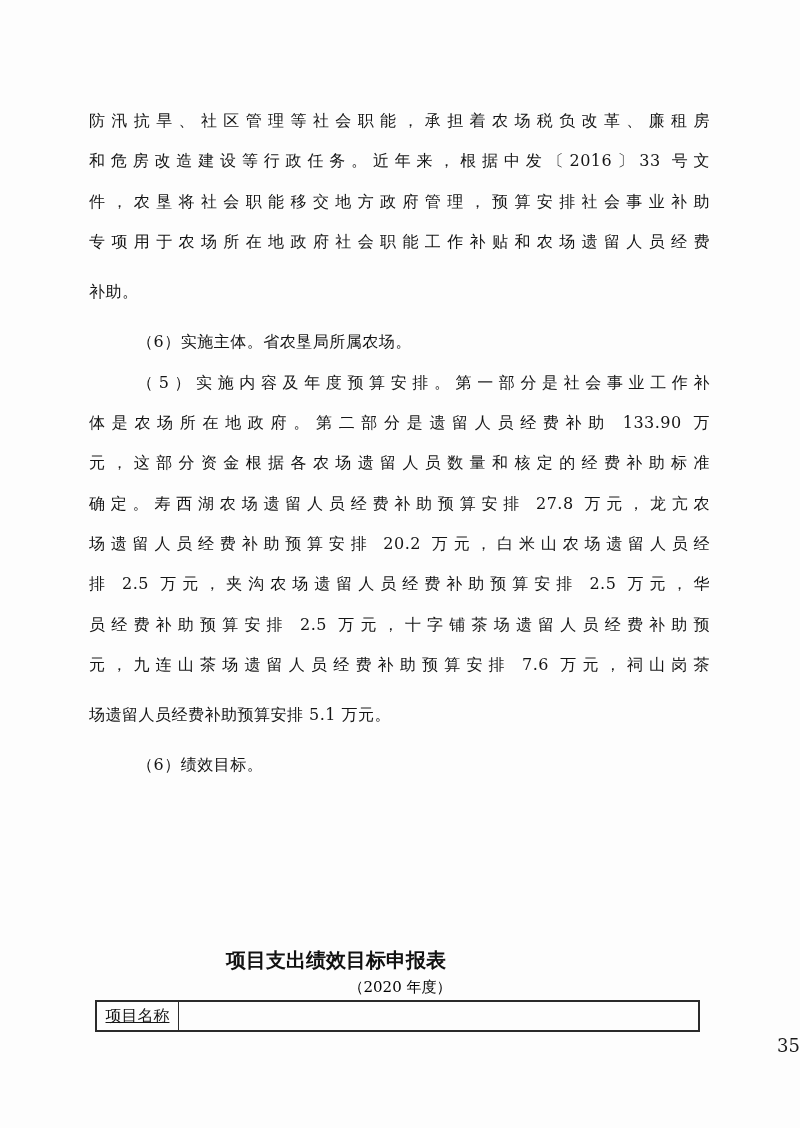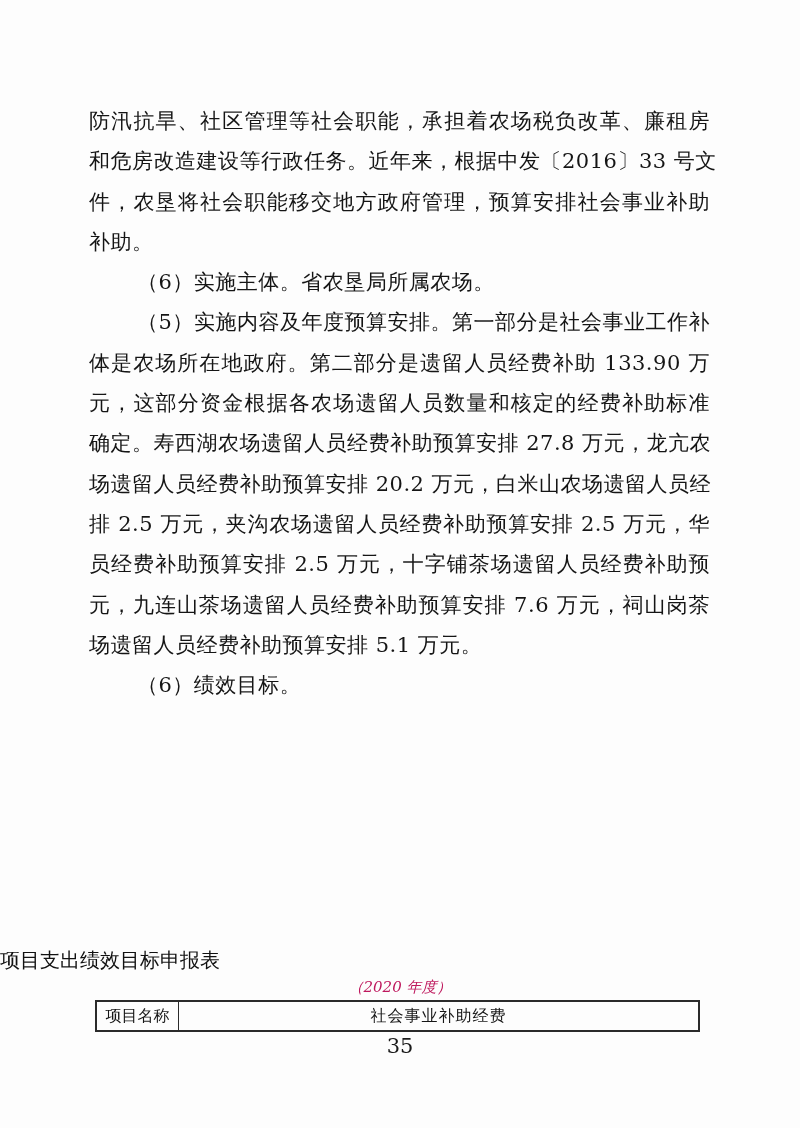--- a/index.html
+++ b/index.html
@@ -16,57 +16,57 @@
     font-family: "DejaVu Serif", "Liberation Serif", serif;
     color: #151515;
   }
   .body-text {
     position: absolute;
     left: 89px;
     top: 101px;
     width: 621px;
   }
   .ln {
-    font-size: 21px;
+    font-size: 16px;
     line-height: 40.3px;
     text-align: justify;
     text-align-last: justify;
     text-justify: inter-character;
     letter-spacing: 0.5px;
     white-space: nowrap;
   }
   .ln.end {
     text-align: center;
     text-align-last: left;
+    margin-top: 10px;
   }
   .ln.ind {
     text-indent: 48px;
   }
   .tbl-title {
     position: absolute;
     top: 946px;
     left: 0;
     width: 672px;
-    text-align: left;
+    text-align: center;
     font-family: "DejaVu Sans", "Liberation Sans", sans-serif;
-    font-weight: normal;
+    font-weight: bold;
     font-size: 20px;
     line-height: 28px;
     color: #111111;
   }
   .tbl-subtitle {
     position: absolute;
     top: 977px;
     left: 0;
     width: 800px;
     text-align: center;
     font-size: 15px;
     line-height: 20px;
-    color: #be185d;
-    font-style: italic;
+    color: #000000;
   }
   .perf-table {
     position: absolute;
     top: 1000px;
     left: 95px;
     width: 605px;
     height: 32px;
     border: 2px solid #2b2b2b;
     box-sizing: border-box;
     background: #fdfdfd;
@@ -77,50 +77,52 @@
   }
   .pt-label {
     width: 82px;
     box-sizing: border-box;
     border-right: 1px solid #2b2b2b;
     display: flex;
     align-items: center;
     justify-content: center;
     font-size: 16px;
     color: #161616;
+    text-decoration: underline;
   }
   .pt-value {
     flex: 1;
     display: flex;
     align-items: center;
     justify-content: center;
     font-size: 16px;
     letter-spacing: 1px;
     color: #161616;
   }
   .page-number {
     position: absolute;
     top: 1036px;
     left: 0;
     width: 800px;
-    text-align: center;
-    font-size: 21px;
+    text-align: right;
+    font-size: 18px;
     line-height: 20px;
     color: #1a1a1a;
   }
 </style>
 </head>
 <body>
 
 <div class="page">
 
   <div class="body-text">
     <div class="ln">防汛抗旱、社区管理等社会职能，承担着农场税负改革、廉租房</div>
     <div class="ln">和危房改造建设等行政任务。近年来，根据中发〔2016〕33 号文</div>
     <div class="ln">件，农垦将社会职能移交地方政府管理，预算安排社会事业补助</div>
+    <div class="ln">专项用于农场所在地政府社会职能工作补贴和农场遗留人员经费</div>
     <div class="ln end">补助。</div>
     <div class="ln ind end">（6）实施主体。省农垦局所属农场。</div>
     <div class="ln ind">（5）实施内容及年度预算安排。第一部分是社会事业工作补</div>
     <div class="ln">体是农场所在地政府。第二部分是遗留人员经费补助 133.90 万</div>
     <div class="ln">元，这部分资金根据各农场遗留人员数量和核定的经费补助标准</div>
     <div class="ln">确定。寿西湖农场遗留人员经费补助预算安排 27.8 万元，龙亢农</div>
     <div class="ln">场遗留人员经费补助预算安排 20.2 万元，白米山农场遗留人员经</div>
     <div class="ln">排 2.5 万元，夹沟农场遗留人员经费补助预算安排 2.5 万元，华</div>
     <div class="ln">员经费补助预算安排 2.5 万元，十字铺茶场遗留人员经费补助预</div>
     <div class="ln">元，九连山茶场遗留人员经费补助预算安排 7.6 万元，祠山岗茶</div>
@@ -128,19 +130,18 @@
     <div class="ln ind end">（6）绩效目标。</div>
   </div>
 
   <div class="tbl-title">项目支出绩效目标申报表</div>
 
   <div class="tbl-subtitle">（2020 年度）</div>
 
   <div class="perf-table">
     <div class="pt-row">
       <div class="pt-label">项目名称</div>
-      <div class="pt-value">社会事业补助经费</div>
     </div>
   </div>
 
   <div class="page-number">35</div>
 
 </div>
 
 </body></html>

